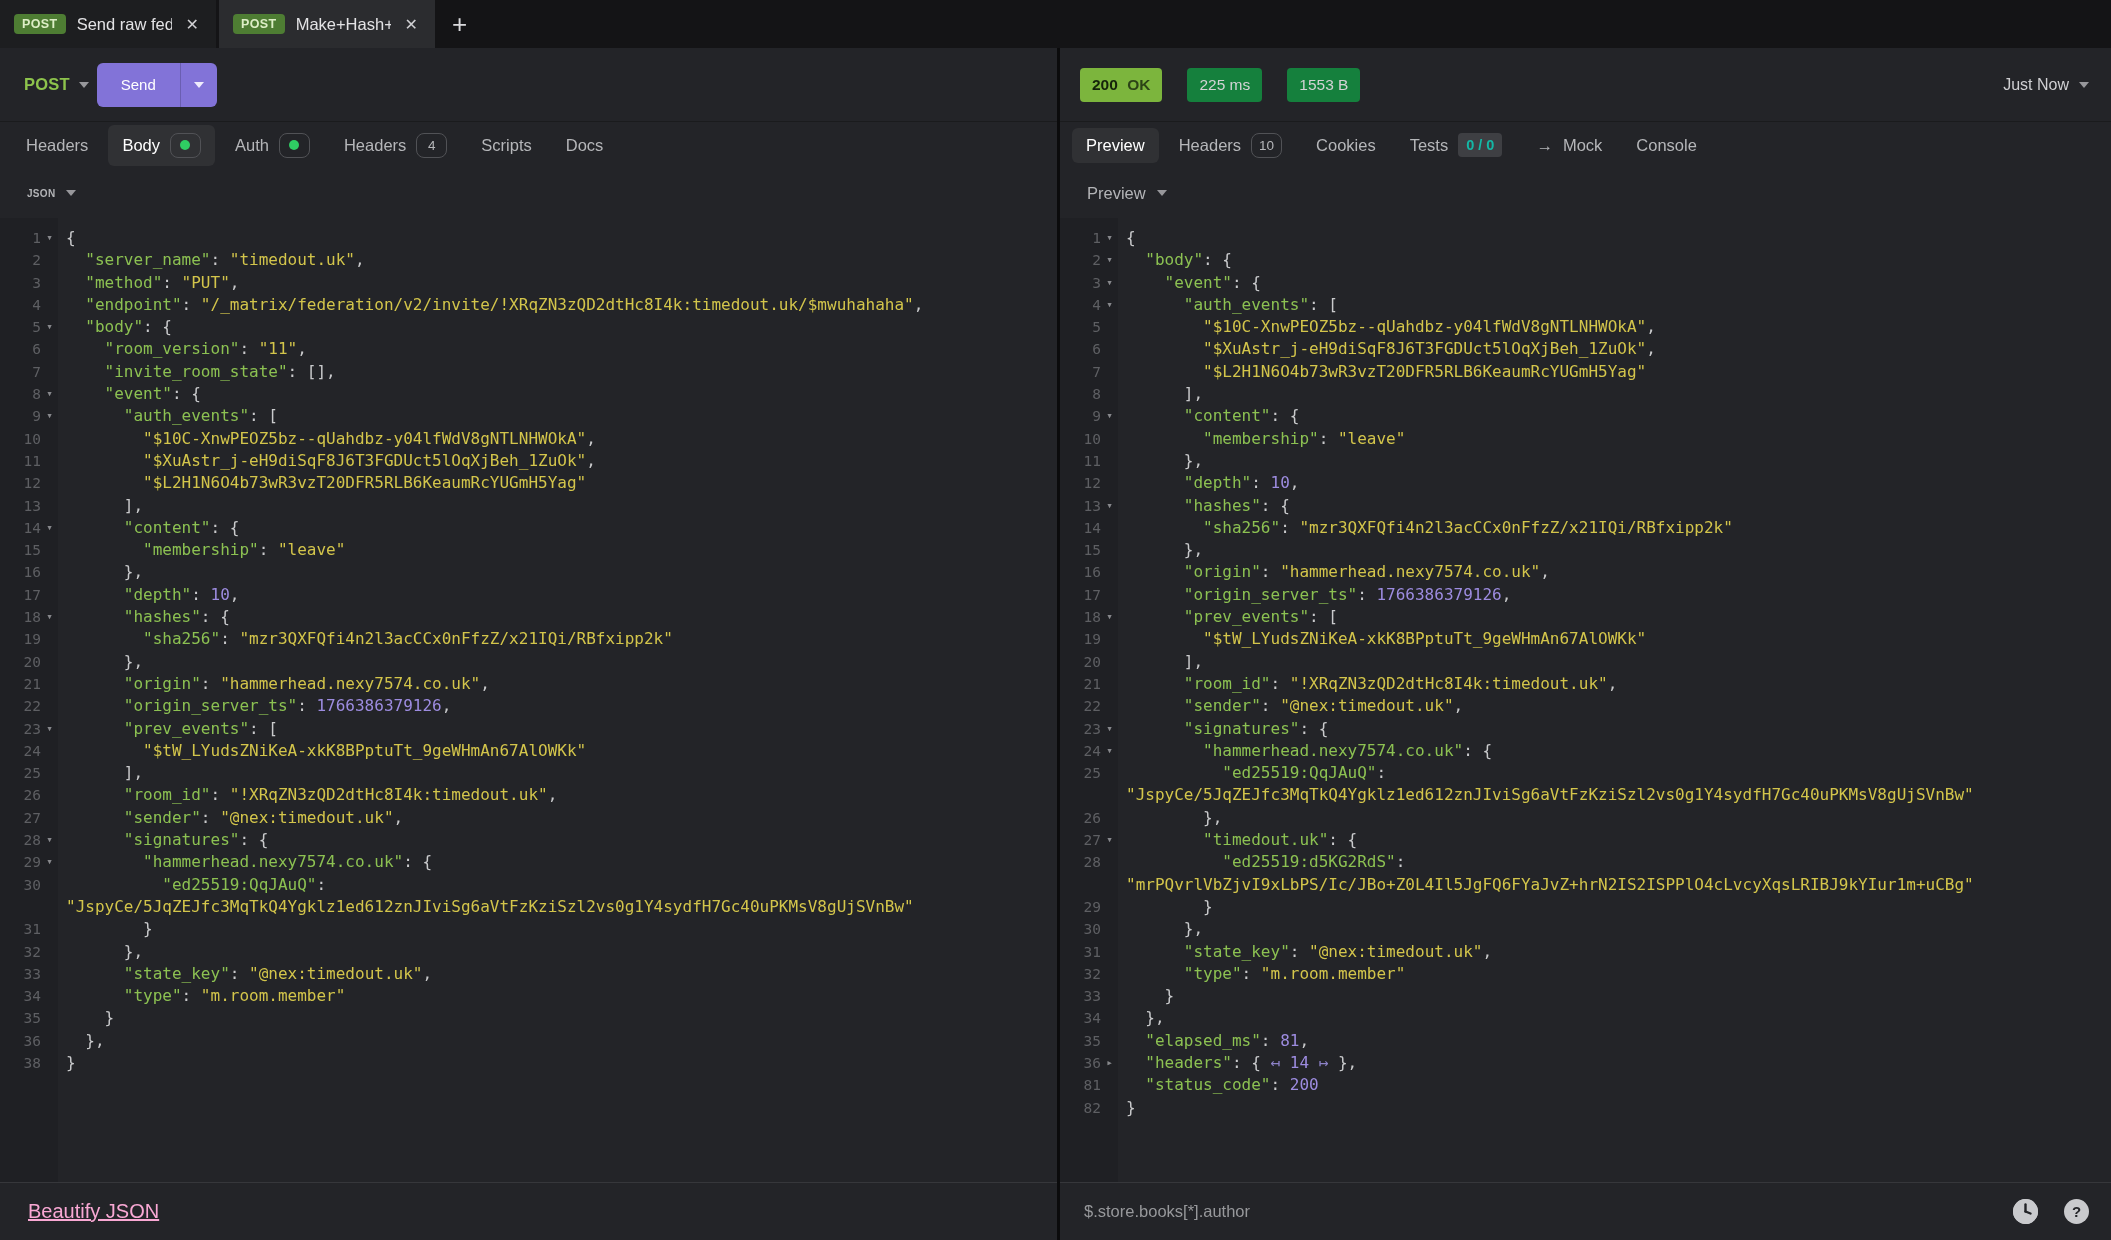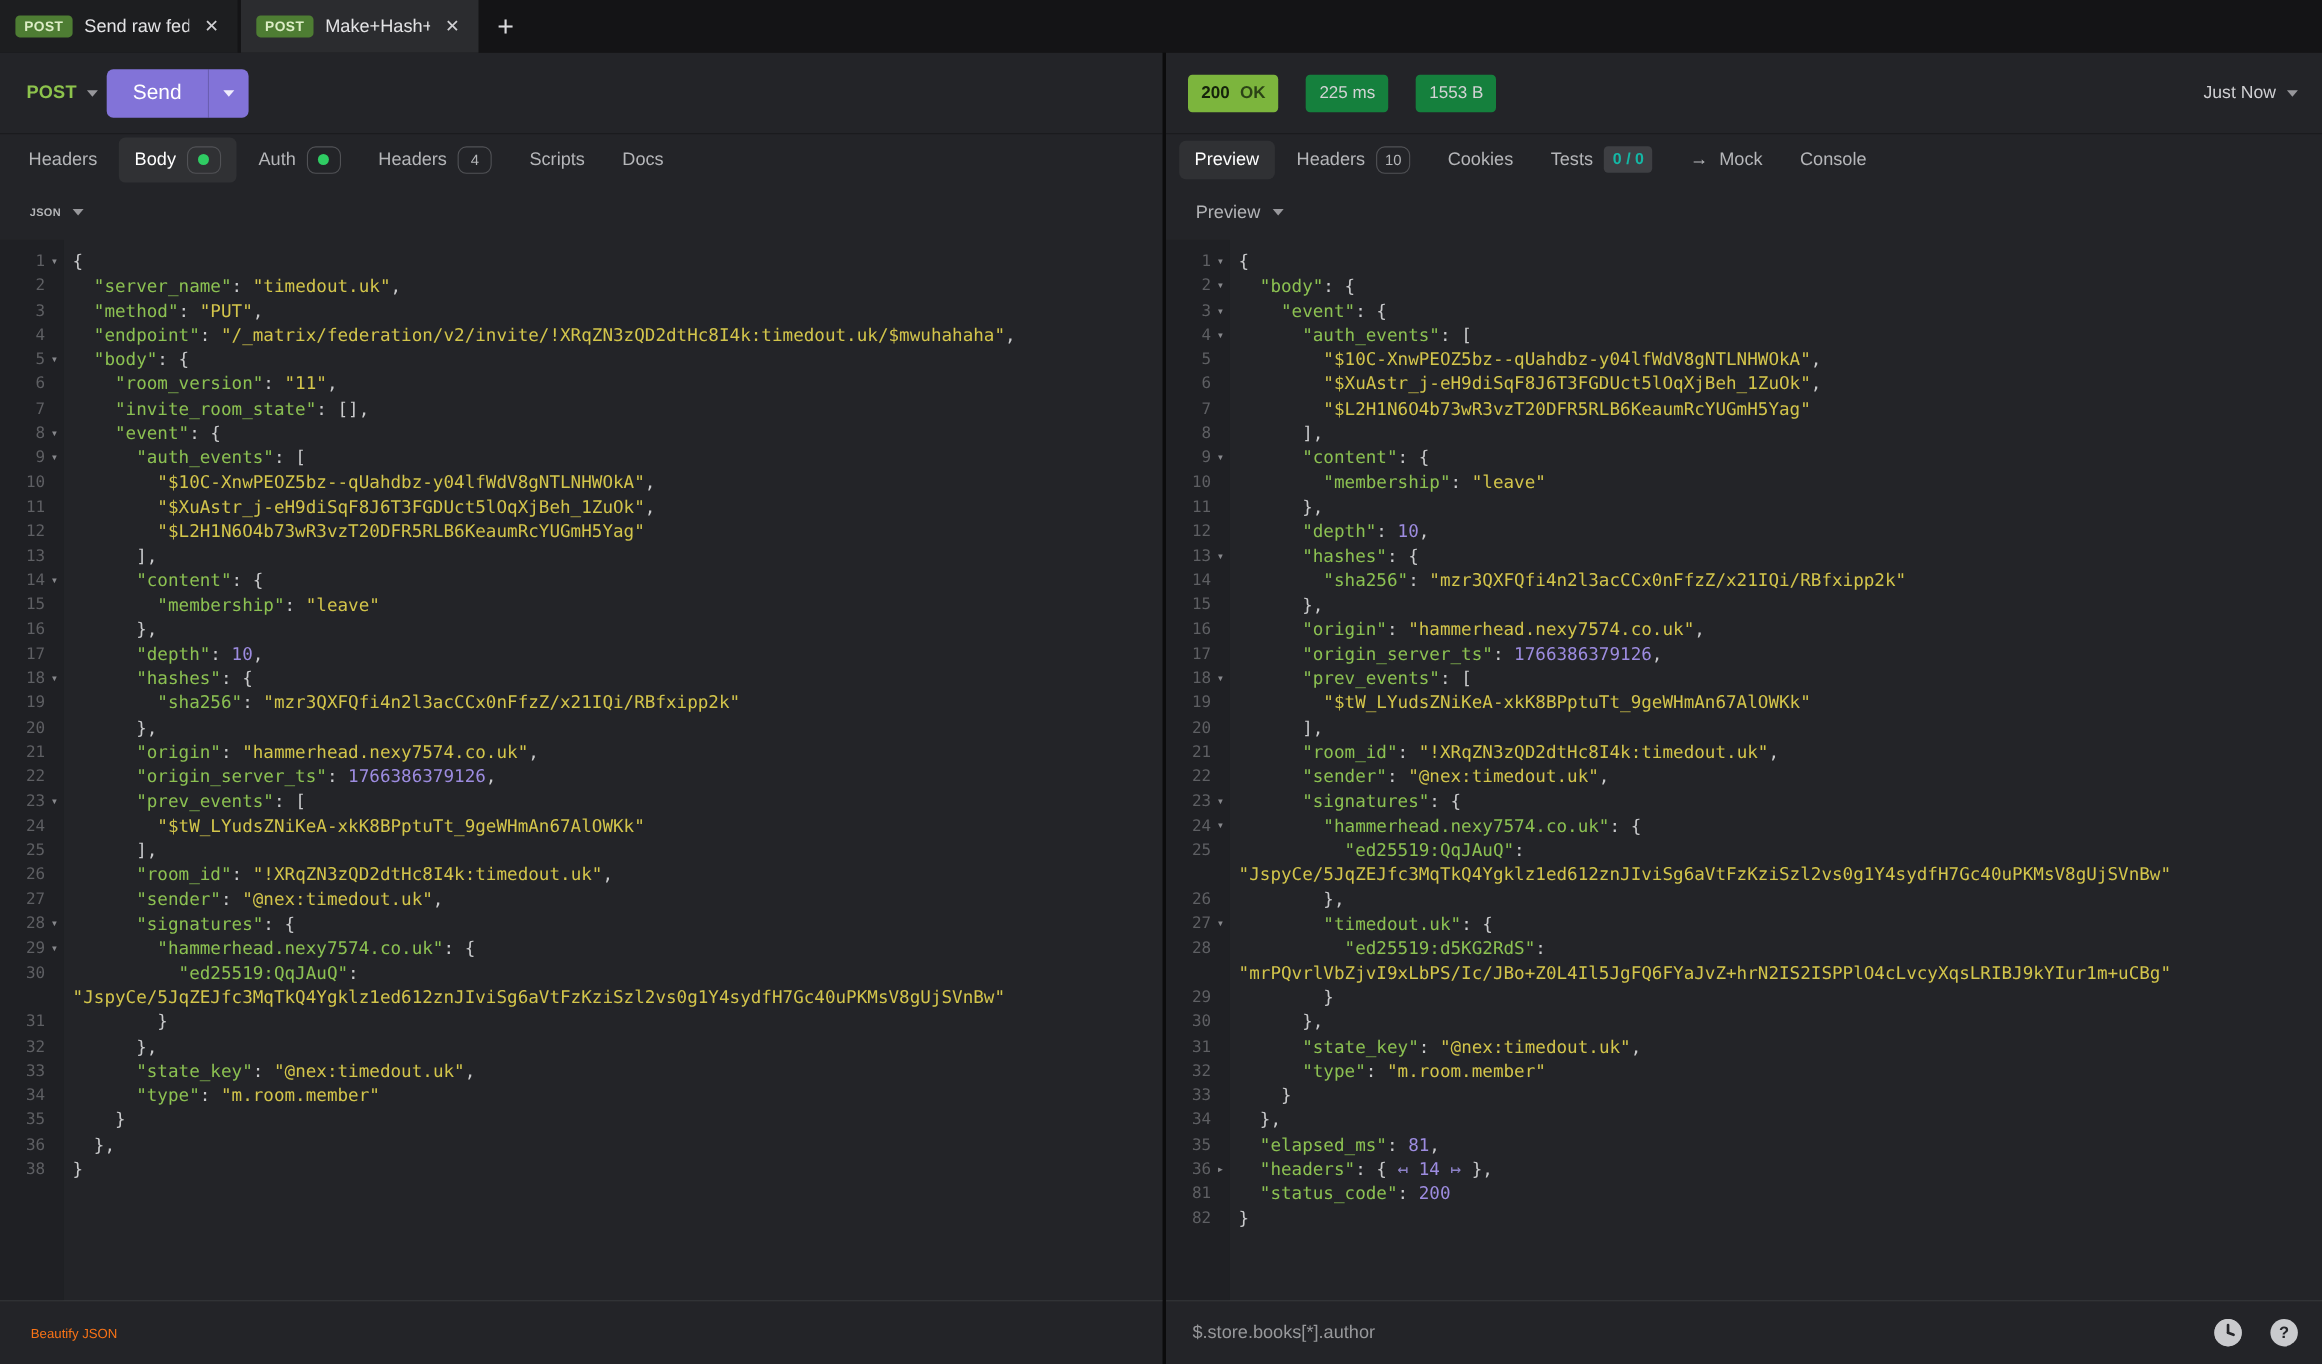--- a/index.html
+++ b/index.html
@@ -28,21 +28,21 @@
   
   .urlrow { height:74px; flex:none; display:flex; align-items:center; padding:0 14px 0 16px;
             border-bottom:1px solid #1a1b1d; }
   .method-select { display:flex; align-items:center; gap:9px; padding:0 8px; color:#8dc34c;
                    font-weight:700; font-size:16.5px; letter-spacing:.2px; }
   .caret { width:0; height:0; border-left:5px solid transparent; border-right:5px solid transparent;
            border-top:6px solid #97979b; display:inline-block; }
   .url-input { flex:1; color:#d8d8da; font-size:17px; margin-left:8px; white-space:nowrap; overflow:hidden; }
   .send-btn { display:flex; align-items:stretch; height:44px; border-radius:6px; overflow:hidden;
               background:#8273d8; color:#fff; flex:none; }
-  .send-main { display:flex; align-items:center; padding:0 24px; font-size:19px; }
+  .send-main { display:flex; align-items:center; padding:0 24px; font-size:15px; }
   .send-caret { display:flex; align-items:center; padding:0 13px; border-left:1px solid rgba(0,0,0,.18); }
   .send-caret .caret { border-top-color:#efecfc; }
 
   .statusrow { height:74px; flex:none; display:flex; align-items:center; gap:25px; padding:0 22px 0 20px;
                border-bottom:1px solid #1a1b1d; }
   .badge-status { background:#7cb53d; border-radius:4px; padding:8px 12px; font-size:15.5px; }
   .badge-status .code { color:#15230b; font-weight:700; }
   .badge-status .ok { color:rgba(21,35,11,.78); font-weight:600; margin-left:5px; }
   .badge-gray { background:#15803d; color:#d3d3d5; border-radius:4px; padding:8px 12px; font-size:15.5px; }
   .history { margin-left:auto; display:flex; align-items:center; gap:10px; color:#cfcfd2; font-size:16px; }
@@ -77,21 +77,21 @@
   .fold { width:17px; flex:none; text-align:center; color:#87888c; font-size:11px; line-height:22.3px; }
   .codetext { white-space:pre; padding-left:8px; }
   .seg-p { color:#c9cacc; }
   .seg-k { color:#8cc152; }
   .seg-s { color:#d3c54b; }
   .seg-n { color:#9d8ce0; }
   .seg-w { color:#8d82c8; }
 
   
   .footer { height:58px; flex:none; display:flex; align-items:center; border-top:1px solid #36373b; }
-  .footer-btn { color:#f97316; font-size:12px; padding:8px 12px; margin-left:16px; border-radius:5px; }
+  .footer-btn { color:#f9a8d4; font-size:20px; padding:8px 12px; margin-left:16px; border-radius:5px;text-decoration:underline; }
   .filter-input { flex:1; background:transparent; border:none; outline:none; color:#d8d8da;
                   font-size:16.5px; padding-left:24px; font-family:"Liberation Sans",sans-serif; }
   .filter-input::placeholder { color:#97989b; opacity:1; }
   .foot-icons { display:flex; align-items:center; gap:26px; margin-right:22px; }
   .icon-circle { width:25px; height:25px; border-radius:50%; background:#c9cacd; color:#232428;
                  display:flex; align-items:center; justify-content:center;
                  font-size:15px; font-weight:700; }
 </style>
 </head>
 <body>

